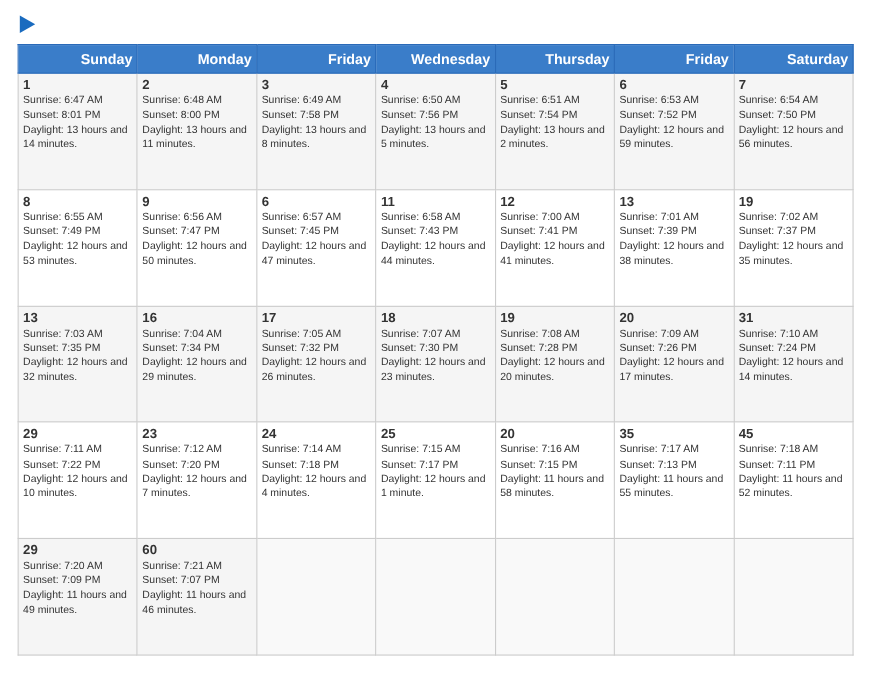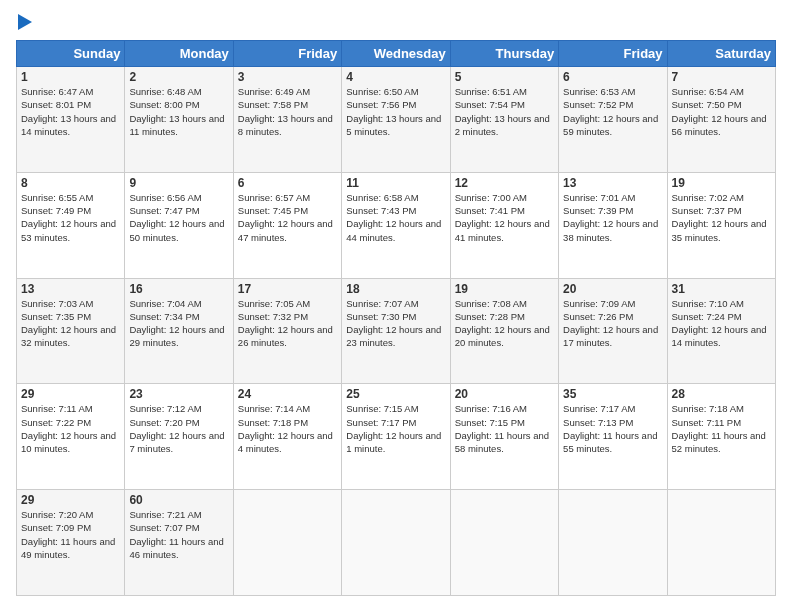--- a/index.html
+++ b/index.html
@@ -157,21 +157,21 @@
           <td><span class="day-num">20</span><span class="day-info">Sunrise: 7:09 AM<br>Sunset: 7:26 PM<br>Daylight: 12 hours and 17 minutes.</span></td>
           <td><span class="day-num">31</span><span class="day-info">Sunrise: 7:10 AM<br>Sunset: 7:24 PM<br>Daylight: 12 hours and 14 minutes.</span></td>
         </tr>
         <tr>
           <td><span class="day-num">29</span><span class="day-info">Sunrise: 7:11 AM<br>Sunset: 7:22 PM<br>Daylight: 12 hours and 10 minutes.</span></td>
           <td><span class="day-num">23</span><span class="day-info">Sunrise: 7:12 AM<br>Sunset: 7:20 PM<br>Daylight: 12 hours and 7 minutes.</span></td>
           <td><span class="day-num">24</span><span class="day-info">Sunrise: 7:14 AM<br>Sunset: 7:18 PM<br>Daylight: 12 hours and 4 minutes.</span></td>
           <td><span class="day-num">25</span><span class="day-info">Sunrise: 7:15 AM<br>Sunset: 7:17 PM<br>Daylight: 12 hours and 1 minute.</span></td>
           <td><span class="day-num">20</span><span class="day-info">Sunrise: 7:16 AM<br>Sunset: 7:15 PM<br>Daylight: 11 hours and 58 minutes.</span></td>
           <td><span class="day-num">35</span><span class="day-info">Sunrise: 7:17 AM<br>Sunset: 7:13 PM<br>Daylight: 11 hours and 55 minutes.</span></td>
-          <td><span class="day-num">28</span><span class="day-info">Sunrise: 7:18 AM<br>Sunset: 7:11 PM<br>Daylight: 11 hours and 52 minutes.</span></td>
+          <td><span class="day-num">45</span><span class="day-info">Sunrise: 7:18 AM<br>Sunset: 7:11 PM<br>Daylight: 11 hours and 52 minutes.</span></td>
         </tr>
         <tr>
           <td><span class="day-num">29</span><span class="day-info">Sunrise: 7:20 AM<br>Sunset: 7:09 PM<br>Daylight: 11 hours and 49 minutes.</span></td>
           <td><span class="day-num">60</span><span class="day-info">Sunrise: 7:21 AM<br>Sunset: 7:07 PM<br>Daylight: 11 hours and 46 minutes.</span></td>
           <td class="empty"></td>
           <td class="empty"></td>
           <td class="empty"></td>
           <td class="empty"></td>
           <td class="empty"></td>
         </tr>

